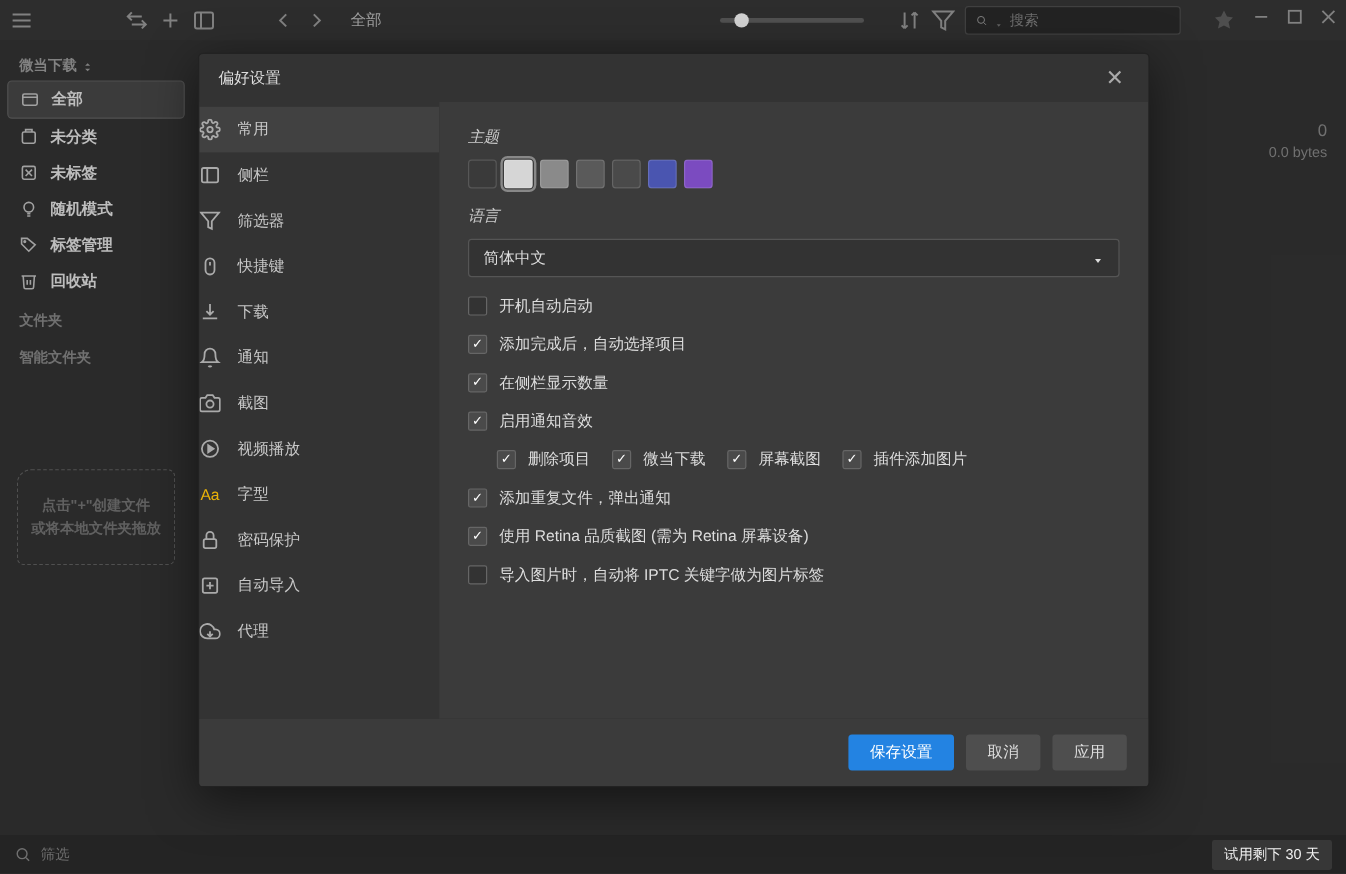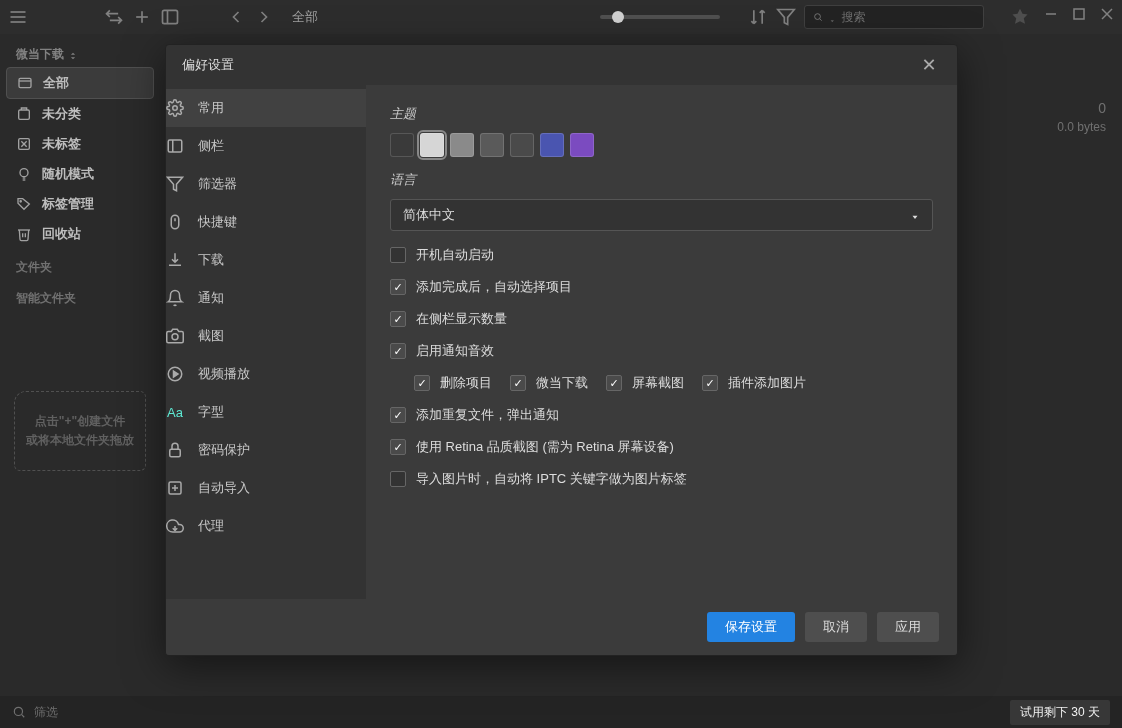--- a/index.html
+++ b/index.html
@@ -323,21 +323,21 @@
       <div class="mnav-item">
           <span class="ico">
             <svg viewBox="0 0 24 24" fill="none" stroke="currentColor" stroke-width="2">
               <circle cx="12" cy="12" r="9"></circle>
               <polygon points="10 8 16 12 10 16" fill="currentColor"></polygon>
             </svg>
           </span>
           <span>视频播放</span>
         </div>
       <div class="mnav-item">
-          <span class="ico" style="font-size:13px;color:#5eead4">Aa</span>
+          <span class="ico" style="font-size:13px;color:#eab308">Aa</span>
           <span>字型</span>
         </div>
       <div class="mnav-item">
           <span class="ico">
             <svg viewBox="0 0 24 24" fill="none" stroke="currentColor" stroke-width="2">
               <rect x="5" y="11" width="14" height="10" rx="2"></rect>
               <path d="M8 11V7a4 4 0 118 0v4"></path>
             </svg>
           </span>
           <span>密码保护</span>

